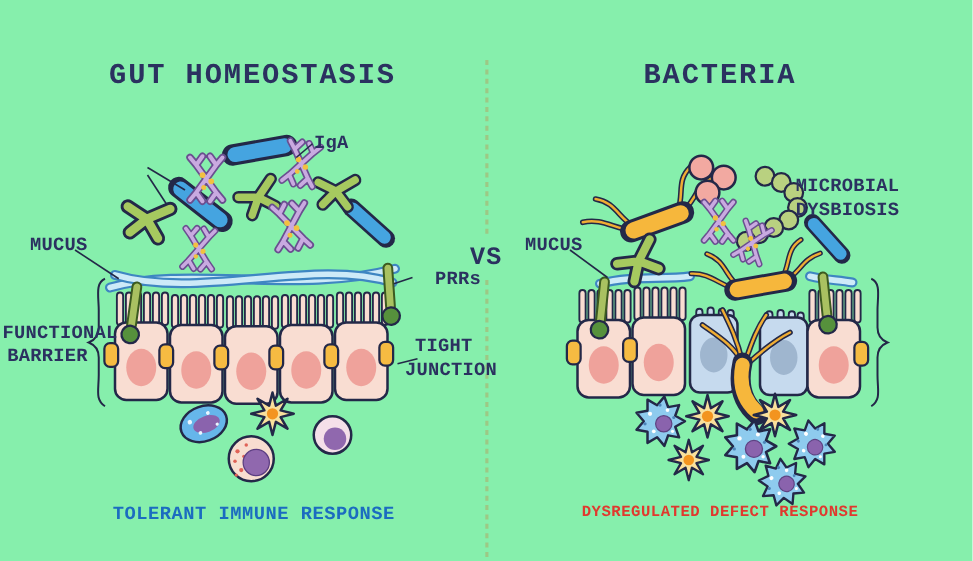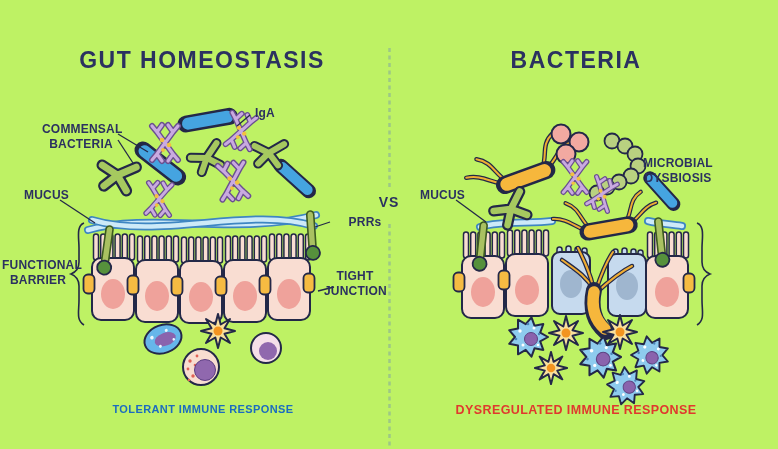--- a/index.html
+++ b/index.html
@@ -1,23 +1,23 @@
 <!DOCTYPE html>
 <html><head>
 <meta charset="utf-8">
 <style>
   html,body{margin:0;padding:0;background:#ffffff;}
-  .canvas{position:relative;width:778px;height:449px;background:#bef264;overflow:hidden;
-          font-family:Liberation Sans, sans-serif;}
+  .canvas{position:relative;width:778px;height:449px;background:#86efac;overflow:hidden;
+          font-family:Liberation Mono, monospace;}
   .art{position:absolute;left:0;top:0;}
   .txt{position:absolute;font-weight:bold;color:#2b3160;text-align:center;line-height:1.25;}
   .title{font-size:23px;letter-spacing:1.5px;}
-  .lbl{font-size:12px;letter-spacing:.2px;}
-  .vs{font-size:14px;letter-spacing:1px;}
-  .caption-left{font-size:11px;color:#1b6cc0;letter-spacing:.4px;}
+  .lbl{font-size:15px;letter-spacing:.2px;}
+  .vs{font-size:20px;letter-spacing:1px;}
+  .caption-left{font-size:15px;color:#1b6cc0;letter-spacing:.4px;}
   .caption-right{font-size:12.5px;color:#e0392e;letter-spacing:.4px;}
 </style>
 </head>
 <body>
 
 <div class="canvas">
 
 <svg class="art" width="778" height="449" viewBox="0 0 778 449">
   <defs>
     <g id="rod">
@@ -259,25 +259,24 @@
   <g stroke="#232848" stroke-width="1.3">
     <line x1="456" y1="200" x2="486" y2="222"></line>
     <path d="M 697 223 C 705 226, 702 238, 702 248 L 702 262 C 702 269, 705 272, 710 274 C 705 276, 702 279, 702 286 L 702 300 C 702 312, 705 320, 697 325" fill="none" stroke-width="1.6"></path>
   </g>
 </svg>
 
 <div class="txt title" style="left:40px; top:46px; width:324px;">GUT HOMEOSTASIS</div>
 <div class="txt title" style="left:420px; top:46px; width:312px;">BACTERIA</div>
 <div class="txt vs" style="left:367px; top:194px; width:44px;">VS</div>
 
-<div class="txt lbl" style="left:42px; top:122px; width:78px;">COMMENSAL BACTERIA</div>
 <div class="txt lbl" style="left:250px; top:106px; width:30px;">IgA</div>
 <div class="txt lbl" style="left:24px; top:188px; width:42px;">MUCUS</div>
 <div class="txt lbl" style="left:348px; top:215px; width:34px;">PRRs</div>
 <div class="txt lbl" style="left:324px; top:269px; width:62px;">TIGHT JUNCTION</div>
 <div class="txt lbl" style="left:2px; top:258px; width:72px;">FUNCTIONAL BARRIER</div>
 <div class="txt caption-left" style="position:absolute; left:63px; top:403px; width:280px; text-align:center; font-weight:bold;">TOLERANT IMMUNE RESPONSE</div>
 
 <div class="txt lbl" style="left:420px; top:188px; width:42px;">MUCUS</div>
-<div class="txt lbl" style="left:628px; top:141px; width:100px;margin-top:15px;">MICROBIAL DYSBIOSIS</div>
-<div class="txt caption-right" style="position:absolute; left:430px; top:403px; width:292px; text-align:center; font-weight:bold;">DYSREGULATED IMMUNE RESPONSE</div>
+<div class="txt lbl" style="left:628px; top:141px; width:100px;">MICROBIAL DYSBIOSIS</div>
+<div class="txt caption-right" style="position:absolute; left:430px; top:403px; width:292px; text-align:center; font-weight:bold;">DYSREGULATED DEFECT RESPONSE</div>
 
 </div>
 
 </body></html>

